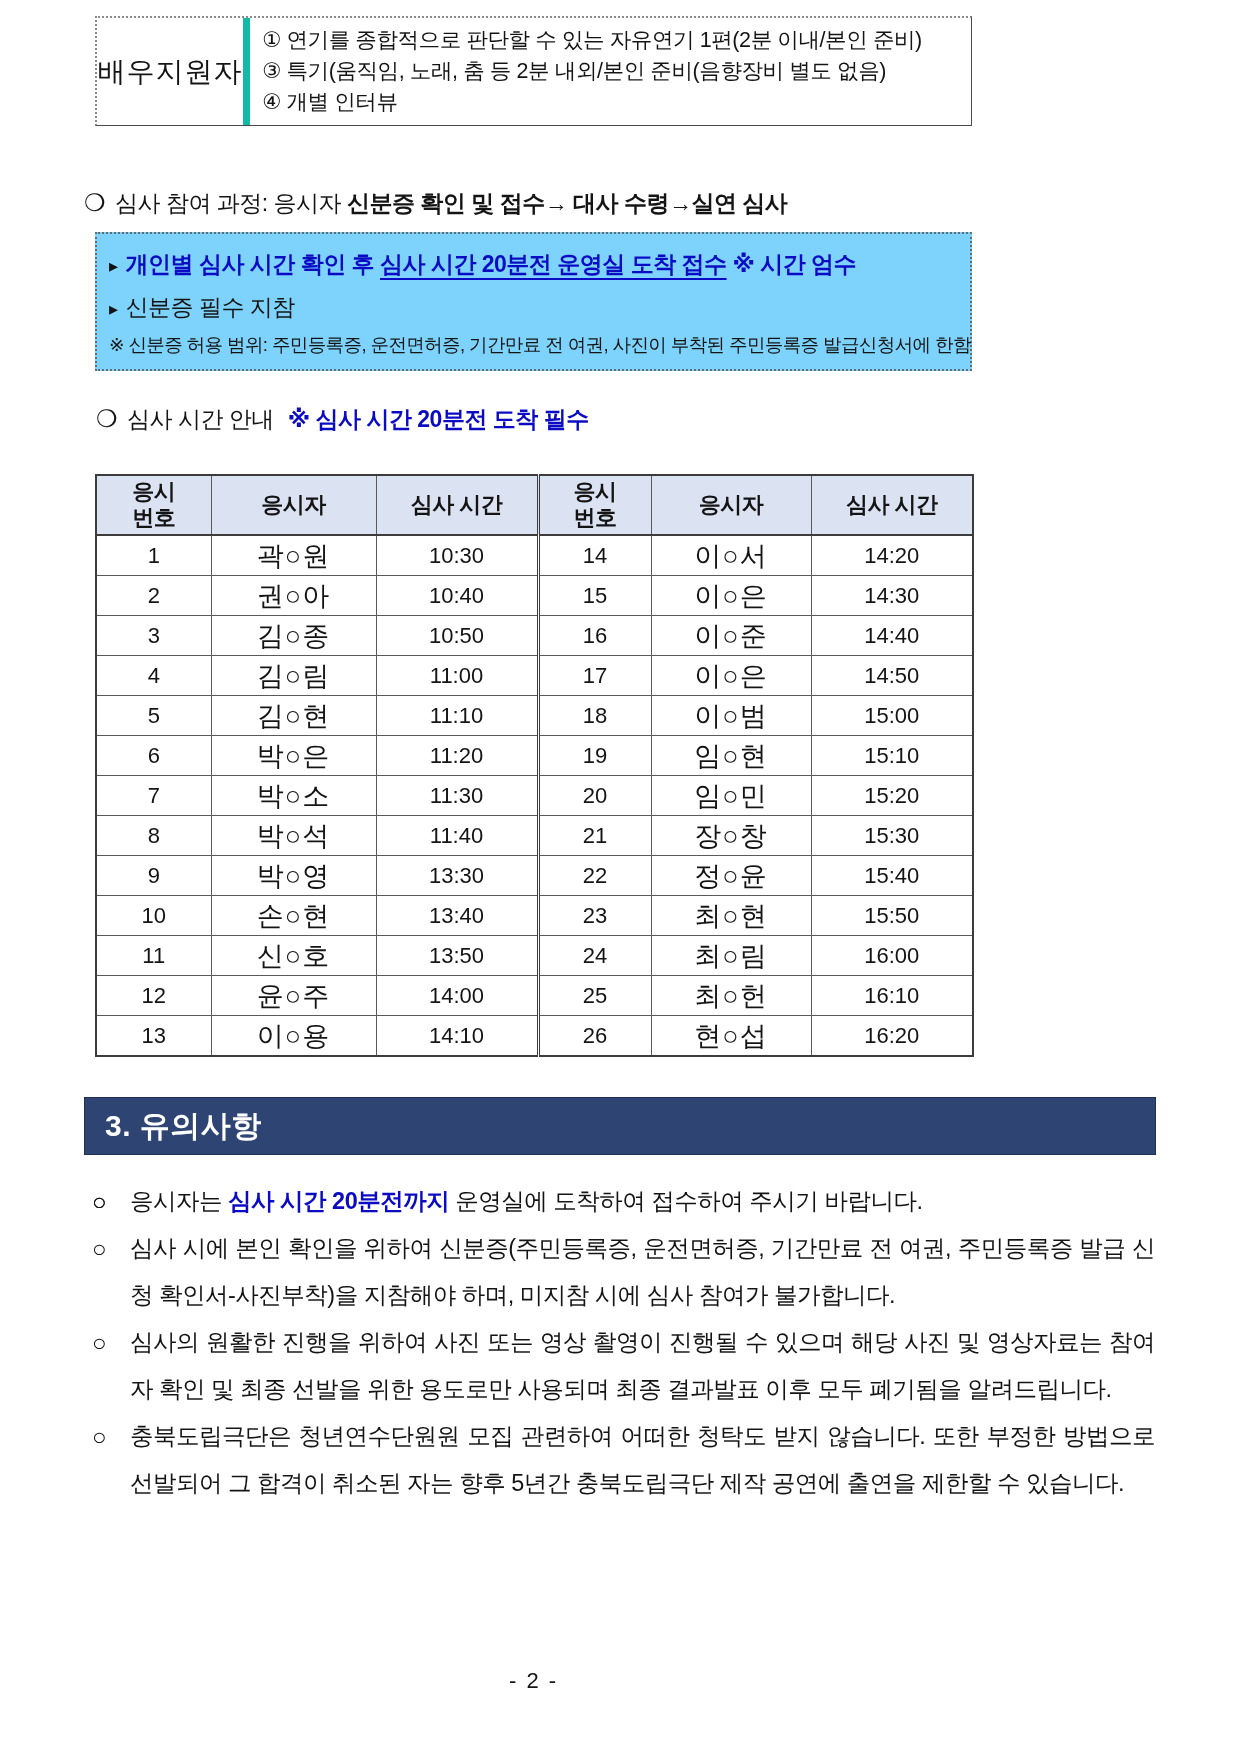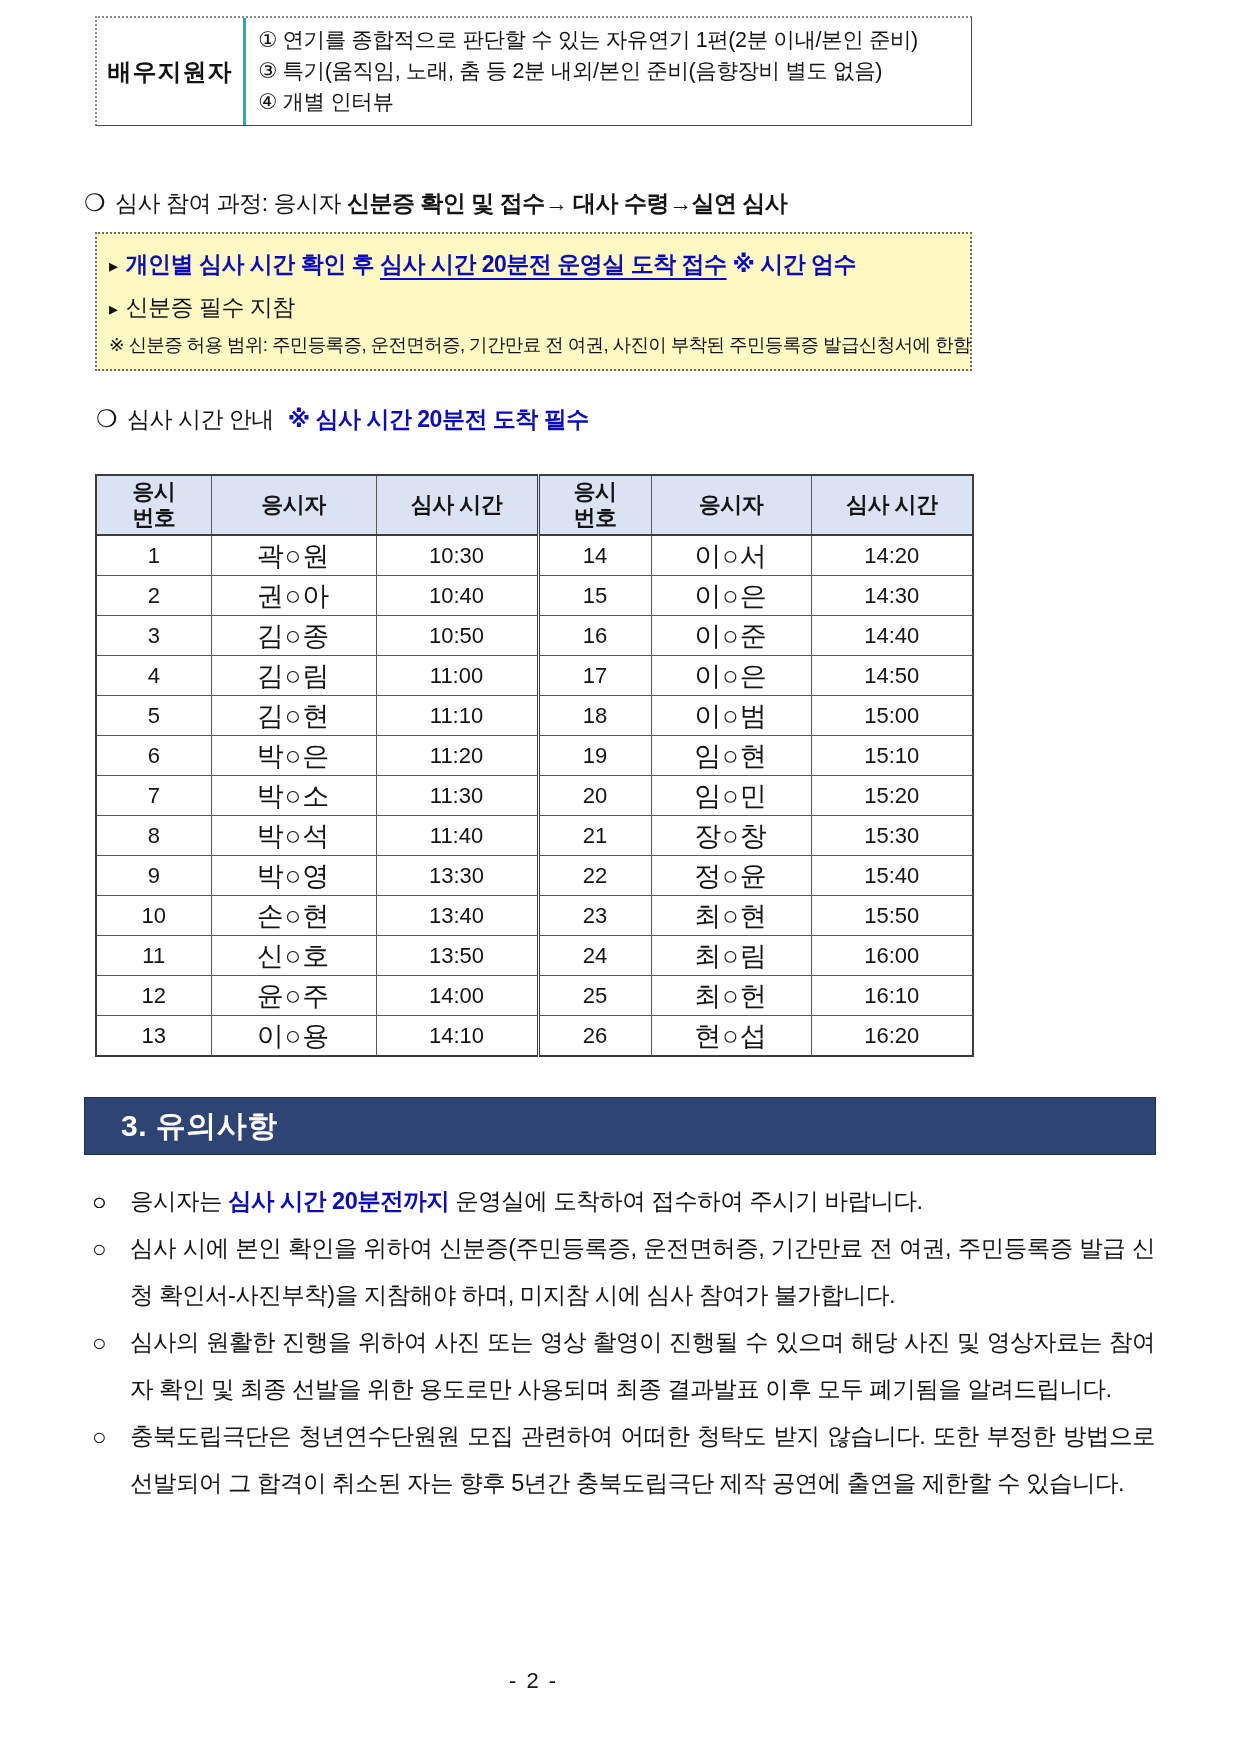--- a/index.html
+++ b/index.html
@@ -17,43 +17,43 @@
   .top-table{
     position:absolute; left:95px; top:16px; width:877px;
     border:1px solid #4a4a4a;
     border-top:2px dotted #8a8a8a;
     border-left:2px dotted #8a8a8a;
     display:flex;
     box-sizing:border-box;
   }
   .top-table .role-cell{
     width:146px; flex:0 0 146px;
-    border-right:3px solid #14b8a6;
+    border-right:7px solid #14b8a6;
     display:flex; align-items:center; justify-content:center;
-    font-size:24px; letter-spacing:1px;font-weight:bold;
+    font-size:28px; letter-spacing:1px;
   }
   .top-table .items-cell{ flex:1; padding:7px 6px 7px 12px; }
   .top-table .items-cell .item{
     font-size:21.5px; line-height:31px; letter-spacing:-0.4px; white-space:nowrap;
   }
 
   
   .process-line{
     position:absolute; left:84px; top:188px; width:1080px;
     font-size:23px; letter-spacing:-0.5px; white-space:nowrap;
   }
   .process-line .marker{ font-size:24px; margin-right:10px; }
   .process-line b{ font-weight:bold; }
 
   
   .notice-box{
     position:absolute; left:95px; top:232px; width:877px; box-sizing:border-box;
     border:2px dotted #6a6a6a;
     padding:9px 12px 8px 12px;
-    background:#fef9c3;
+    background:#7dd3fc;
   }
   .nb-line1{
     font-size:23px; line-height:42px; color:#0b0bc4; font-weight:bold;
     letter-spacing:-0.5px; white-space:nowrap;
   }
   .nb-line1 .tri{ color:#111; font-weight:normal; font-size:18px; margin-right:8px;}
   .nb-line1 .plain{ font-weight:bold; }
   .nb-line1 .ul{ text-decoration:underline; text-underline-offset:6px; }
   .nb-line2{
     font-size:23px; line-height:40px; color:#141414; letter-spacing:-0.5px;
@@ -99,21 +99,21 @@
   .table-note .star{ margin-right:12px; }
 
   
   .section-bar{
     position:absolute; left:84px; top:1097px; width:1072px; height:58px;
     background:#2e4573; border:1px solid #1e2f52;
     display:flex; align-items:center; box-sizing:border-box;
     padding-left:20px;
   }
   .section-bar .title{
-    color:#ffffff; font-size:30px; font-weight:bold; letter-spacing:0.5px;margin-left:16px;
+    color:#ffffff; font-size:30px; font-weight:bold; letter-spacing:0.5px;
   }
 
   
   .notes{
     position:absolute; left:92px; top:1178px; width:1063px;
     list-style:none; margin:0; padding:0;
   }
   .notes li{
     position:relative; padding-left:38px; margin:0;
     font-size:23.5px; line-height:47px; letter-spacing:-0.5px;

